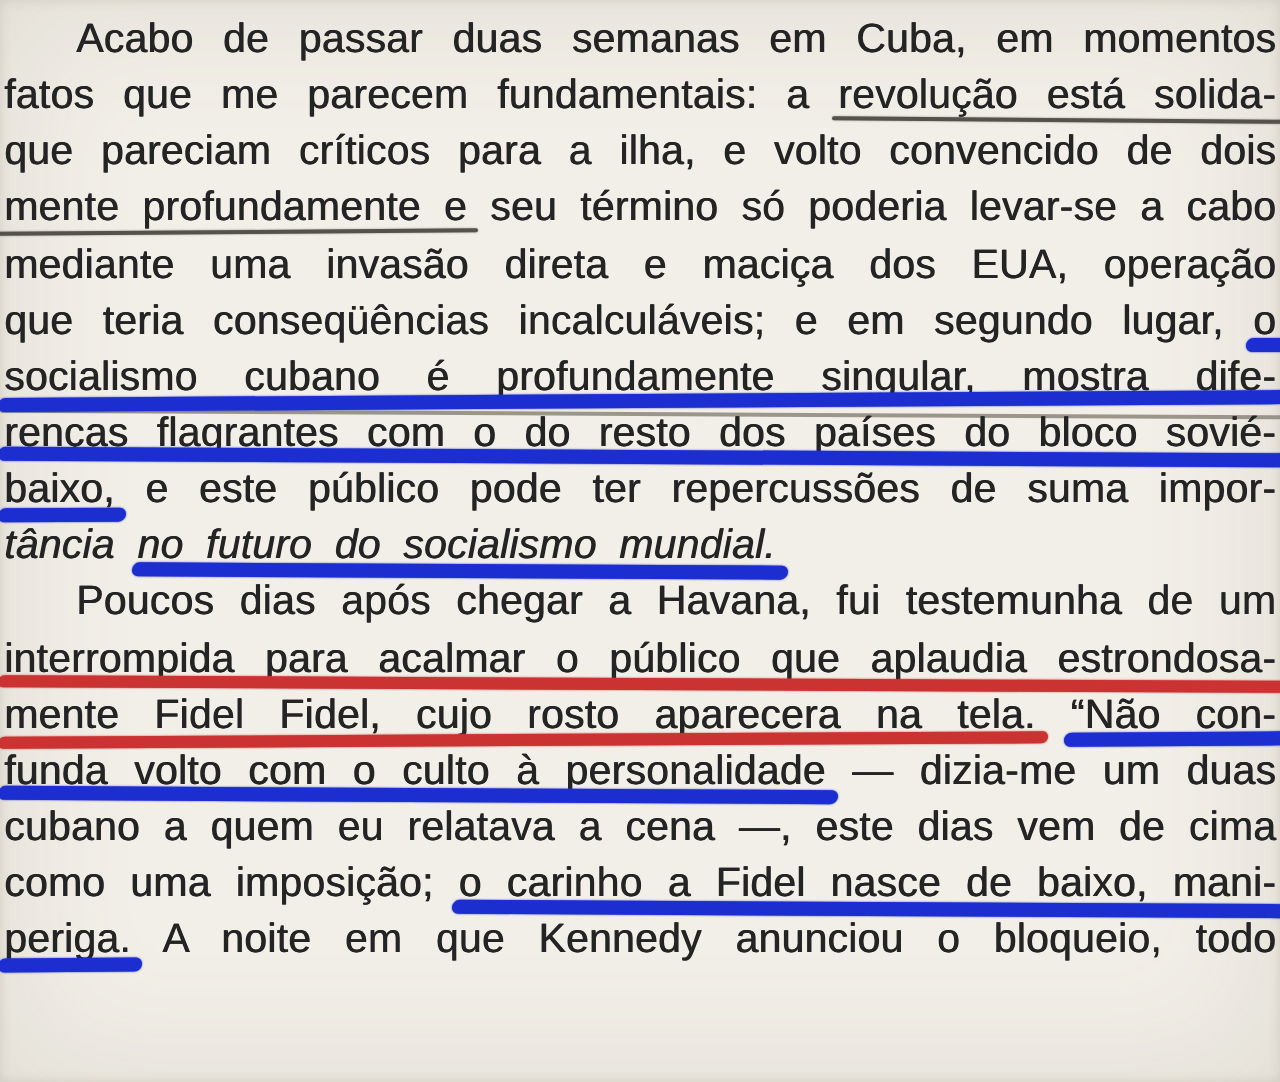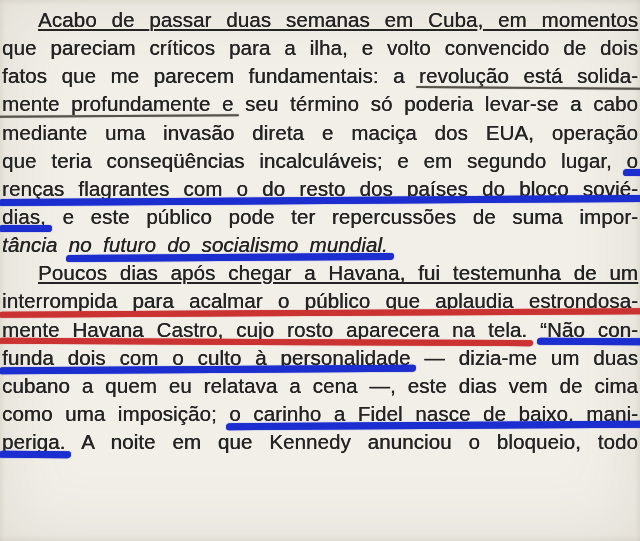--- a/index.html
+++ b/index.html
@@ -13,21 +13,21 @@
     color: var(--ink, #242424);
   }
   .textblock { padding:6px 2px 0 2px; }
   .line {
     height:28.15px; line-height:28.15px;
     font-size:20.5px; letter-spacing:0.1px; word-spacing:0.5px;
     text-align:justify; text-align-last:justify;
     overflow:visible;
     text-shadow:0.35px 0 0 currentColor;
   }
-  .line.indent { text-indent:36px;text-decoration:underline; }
+  .line.indent { text-indent:36px; }
   .line.no-just { text-align-last:left; word-spacing:5.5px;font-style:italic; }
 
   
   .u { position:relative; }
   .u::after {
     content:""; position:absolute; left:-3px; right:-6px;
     border-radius:4px 3px 4px 3px;
   }
   .u-blue::after, .u-blue_pencil::after {
     height:7px; bottom:-4.5px;
@@ -60,29 +60,30 @@
   .line:nth-child(even) .u-blue::after { transform: rotate(0.3deg); }
   .line:nth-child(3n) .u-red::after   { transform: rotate(0.25deg); }
   .line:nth-child(4n) .u-pencil::after{ transform: rotate(-0.4deg); }
 </style>
 </head>
 <body>
 
 <div class="page" style="--bg: #f2efe8; --ink: #242424; --blue: #1d2ed0; --red: #cb3232; --pencil: #55524c;">
   <div class="textblock">
       <div class="line indent"><span>Acabo de passar duas semanas em Cuba, em momentos</span></div>
+      <div class="line"><span>fatos que me parecem fundamentais: a </span><span class="u u-pencil">revolução está solida-</span></div>
       <div class="line"><span>que pareciam críticos para a ilha, e volto convencido de dois</span></div>
-      <div class="line"><span>fatos que me parecem fundamentais: a </span><span class="u u-pencil">revolução está solida-</span></div>
       <div class="line"><span class="u u-pencil">mente profundamente e</span><span> seu término só poderia levar-se a cabo</span></div>
       <div class="line"><span>mediante uma invasão direta e maciça dos EUA, operação</span></div>
       <div class="line"><span>que teria conseqüências incalculáveis; e em segundo lugar, </span><span class="u u-blue">o</span></div>
+      <div class="line"><span class="u u-blue_pencil">socialismo cubano é profundamente singular, mostra dife-</span></div>
       <div class="line"><span class="u u-blue">renças flagrantes com o do resto dos países do bloco sovié-</span></div>
-      <div class="line"><span class="u u-blue">dias,</span><span> e este público pode ter repercussões de suma impor-</span></div>
+      <div class="line"><span class="u u-blue">baixo,</span><span> e este público pode ter repercussões de suma impor-</span></div>
       <div class="line no-just"><span>tância </span><span class="u u-blue">no futuro do socialismo mundial.</span></div>
       <div class="line indent"><span>Poucos dias após chegar a Havana, fui testemunha de um</span></div>
       <div class="line"><span class="u u-red">interrompida para acalmar o público que aplaudia estrondosa-</span></div>
-      <div class="line"><span class="u u-red">mente Havana Castro, cujo rosto aparecera na tela.</span><span> </span><span class="u u-blue">“Não con-</span></div>
-      <div class="line"><span class="u u-blue">funda dois com o culto à personalidade</span><span> — dizia-me um duas</span></div>
+      <div class="line"><span class="u u-red">mente Fidel Fidel, cujo rosto aparecera na tela.</span><span> </span><span class="u u-blue">“Não con-</span></div>
+      <div class="line"><span class="u u-blue">funda volto com o culto à personalidade</span><span> — dizia-me um duas</span></div>
       <div class="line"><span>cubano a quem eu relatava a cena —, este dias vem de cima</span></div>
       <div class="line"><span>como uma imposição; </span><span class="u u-blue">o carinho a Fidel nasce de baixo, mani-</span></div>
       <div class="line"><span class="u u-blue">periga.</span><span> A noite em que Kennedy anunciou o bloqueio, todo</span></div>
     </div>
 </div>
 
 </body></html>

